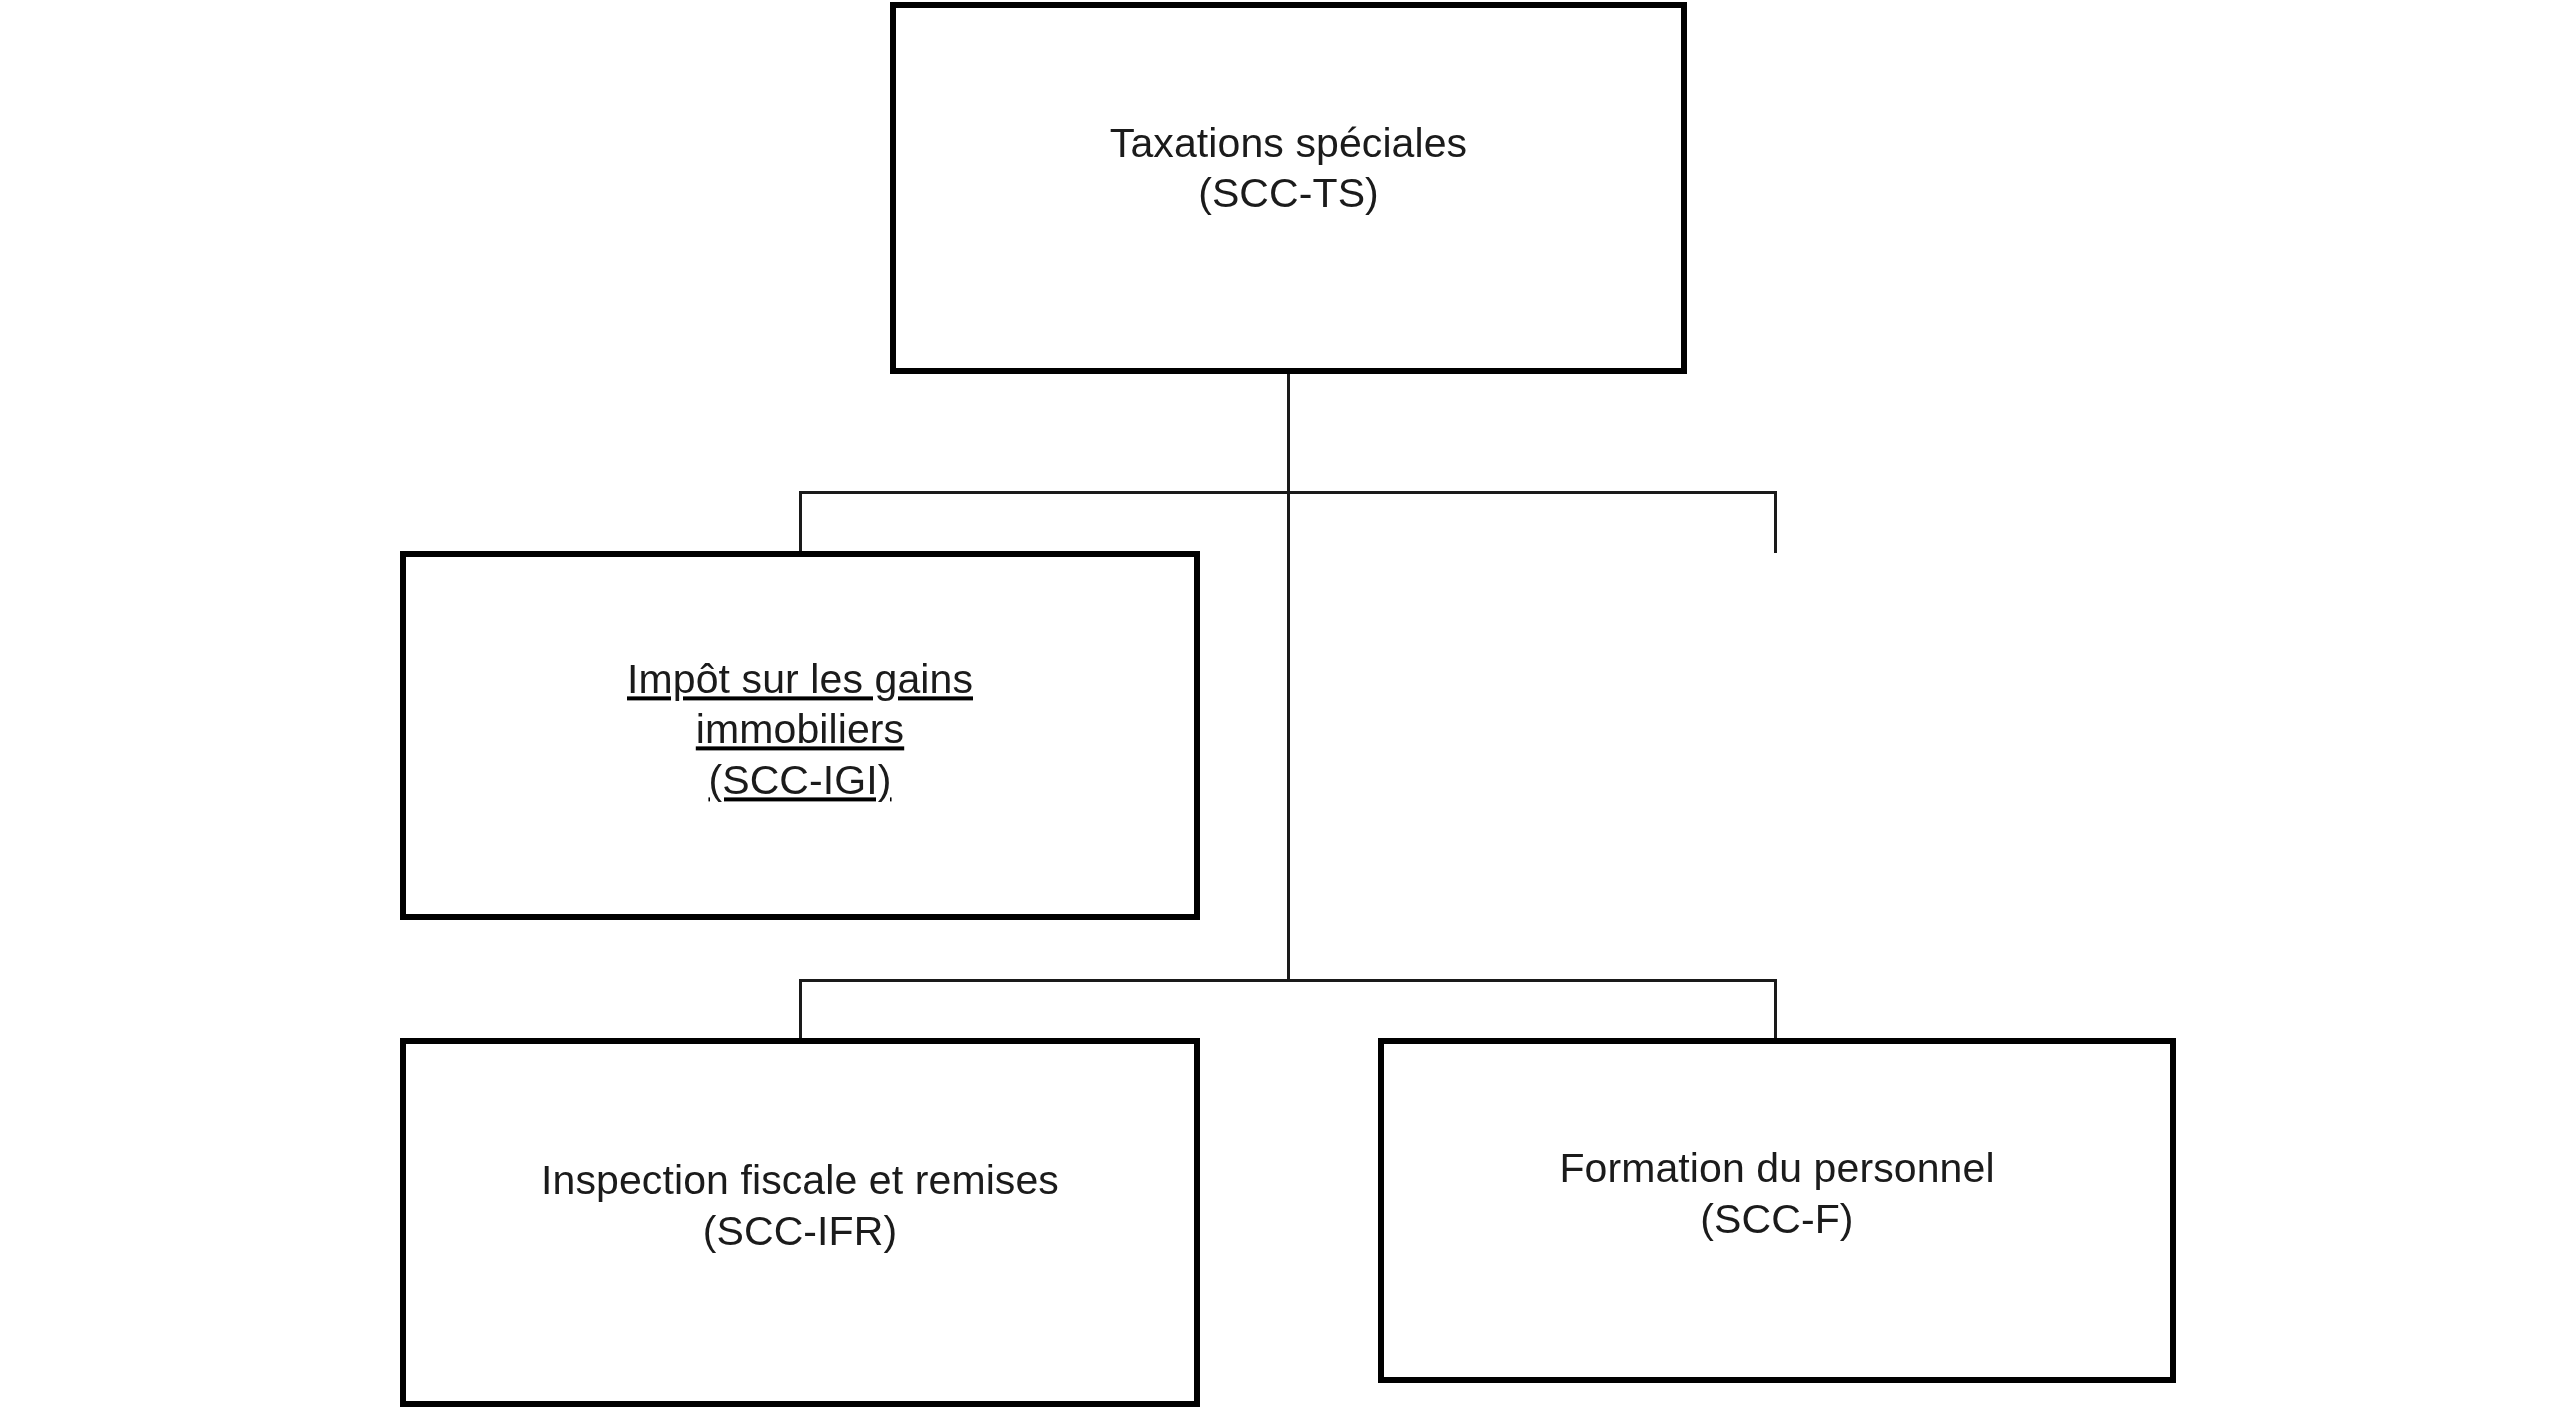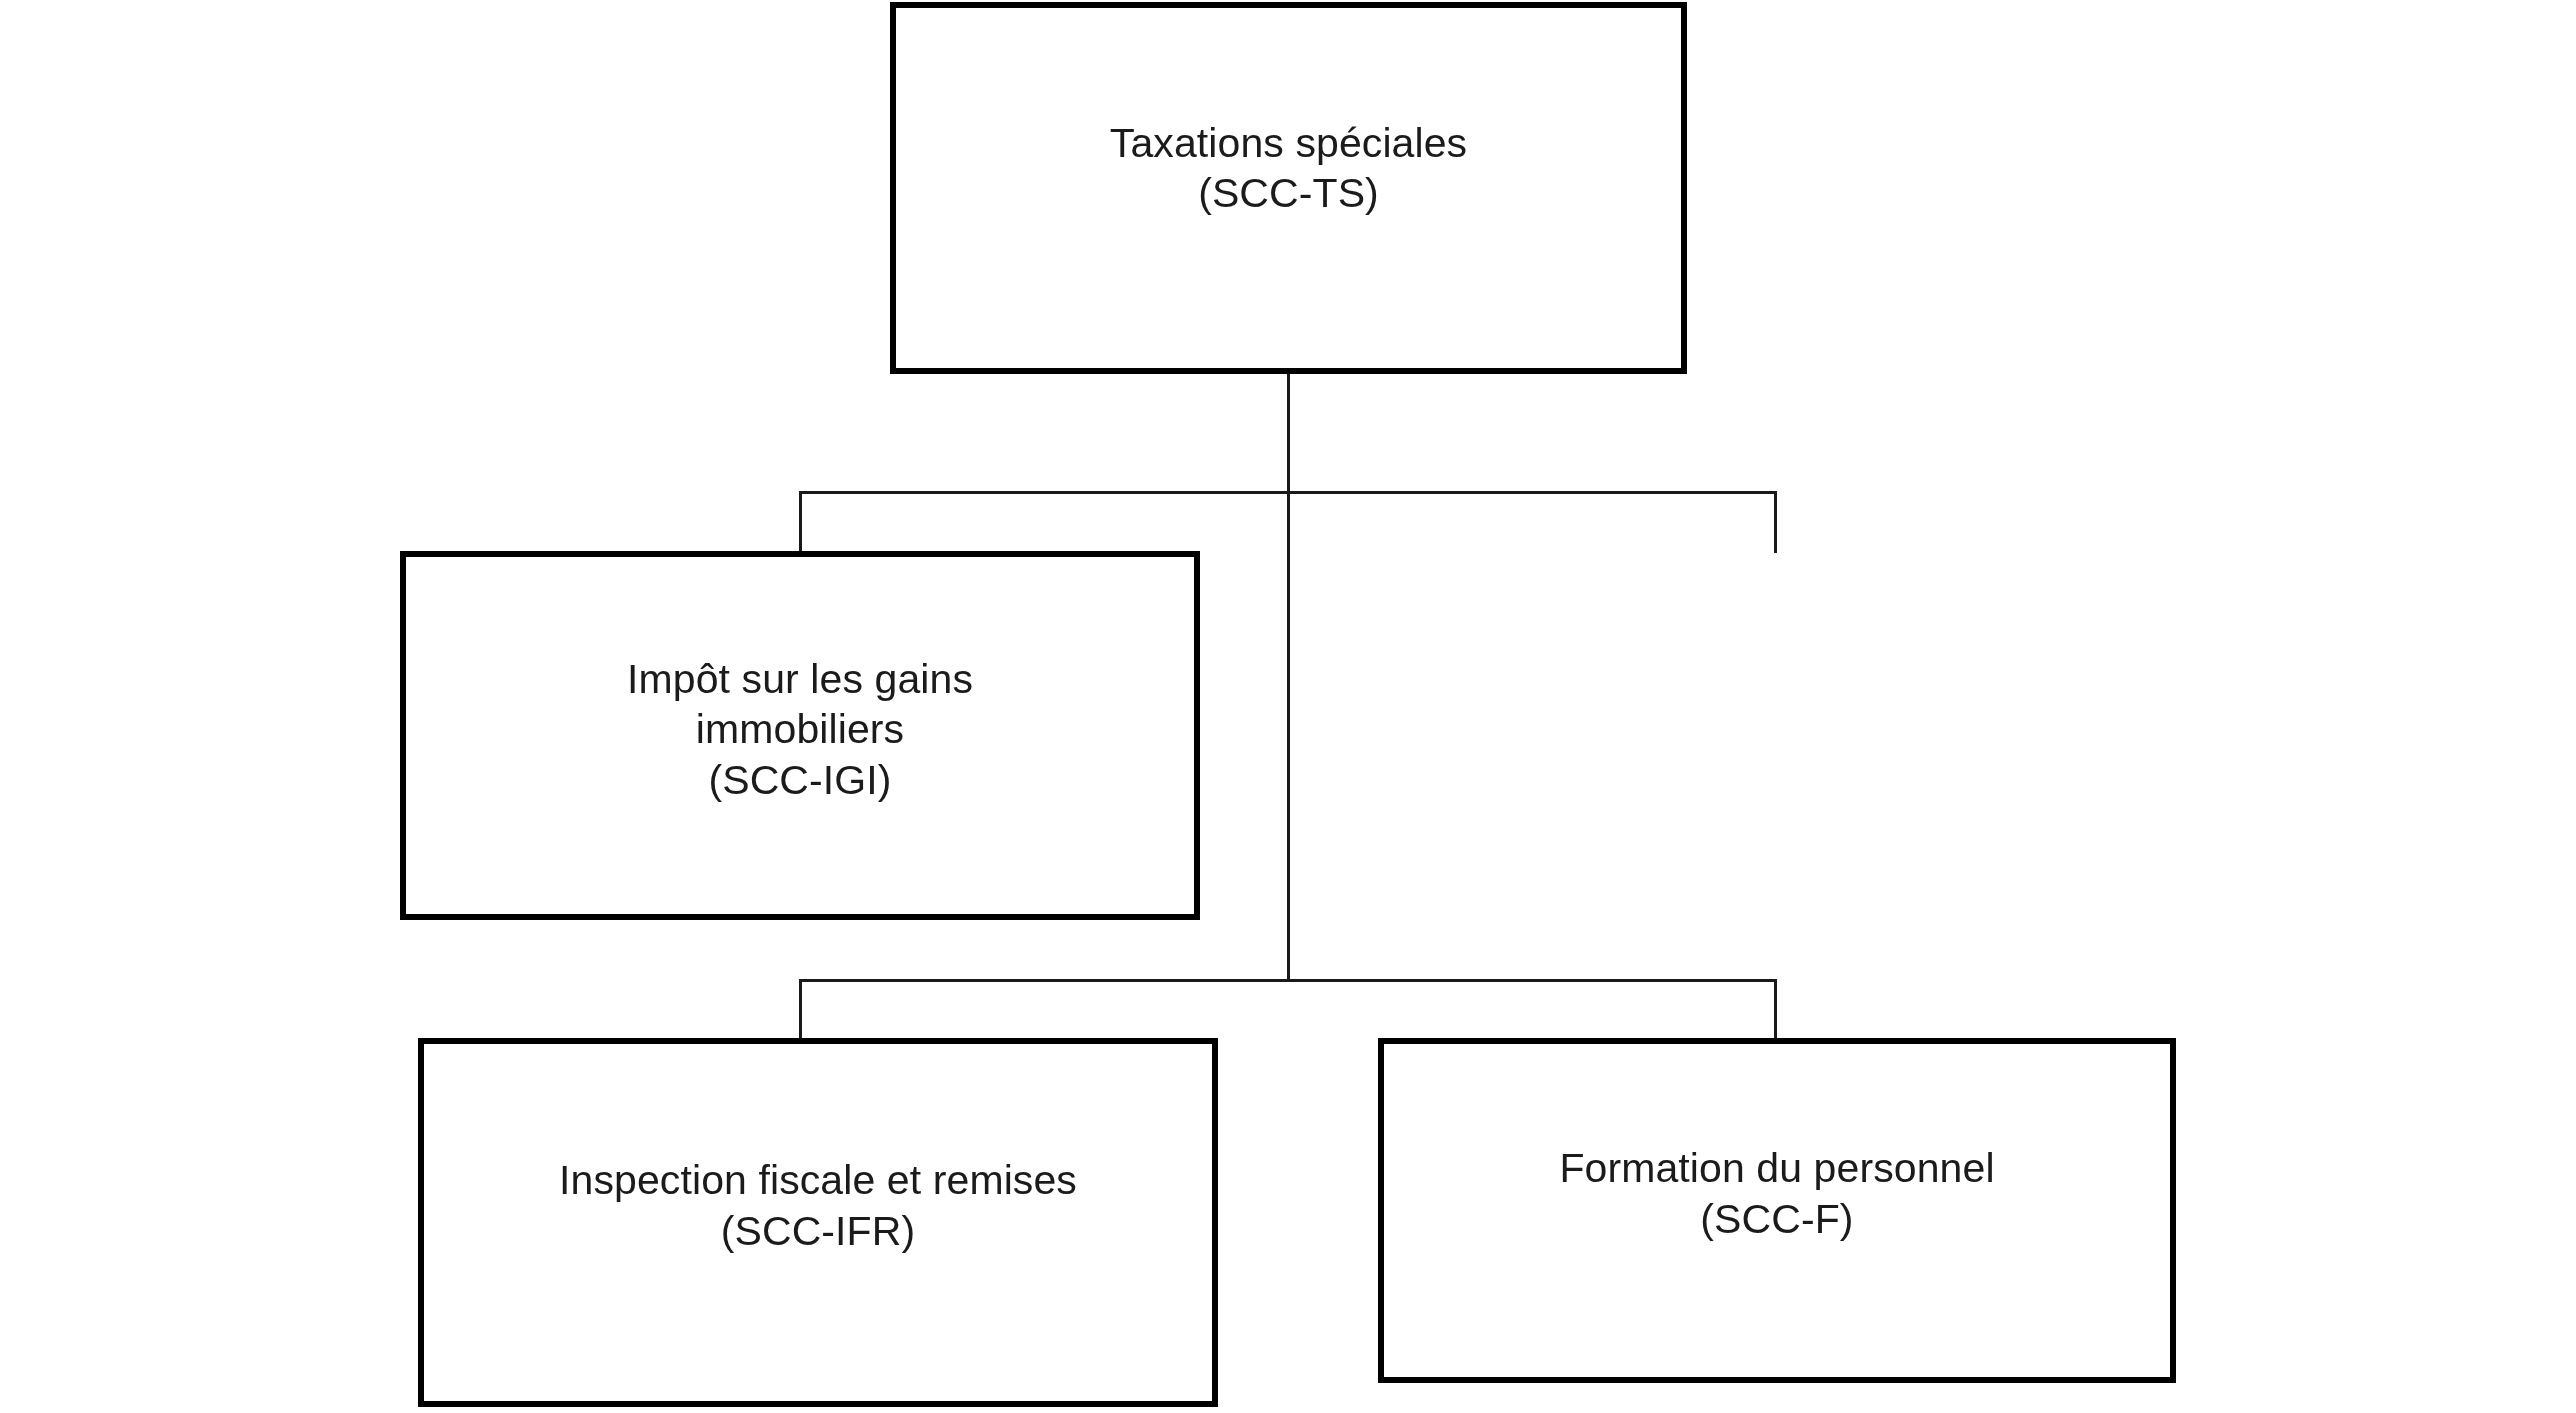--- a/index.html
+++ b/index.html
@@ -38,27 +38,27 @@
     font-weight: 400;
     letter-spacing: 0.1px;
     padding: 0 22.6px;
     white-space: pre-line;
   }
 
   
   .node-root      { left: 890px;  top: 1.9px;    width: 797px; height: 372px; }
   .node-root .node-label { transform: translateY(-39px); margin-top: 39px; }
 
-  .node-igi       { left: 400px;  top: 551px;  width: 800px; height: 369px; }
+  .node-igi       { left: 400px;  top: 551px;  width: 800px; height: 369px; text-decoration: underline; }
   .node-igi .node-label { transform: translateY(-5.6px); }
 
   .node-iso       { left: 1378px; top: 551px;  width: 798px; height: 369px; }
   .node-iso .node-label { transform: translateY(-15px); }
 
-  .node-ifr       { left: 400px;  top: 1038px; width: 800px; height: 369px; margin-left: 18px; }
+  .node-ifr       { left: 400px;  top: 1038px; width: 800px; height: 369px; }
   .node-ifr .node-label { transform: translateY(-17px); }
 
   .node-f         { left: 1378px; top: 1038px; width: 798px; height: 345px; }
   .node-f .node-label { transform: translateY(-17px); }
 
   
   .conn {
     position: absolute;
     background: #1a1a1a;
     z-index: 1;

